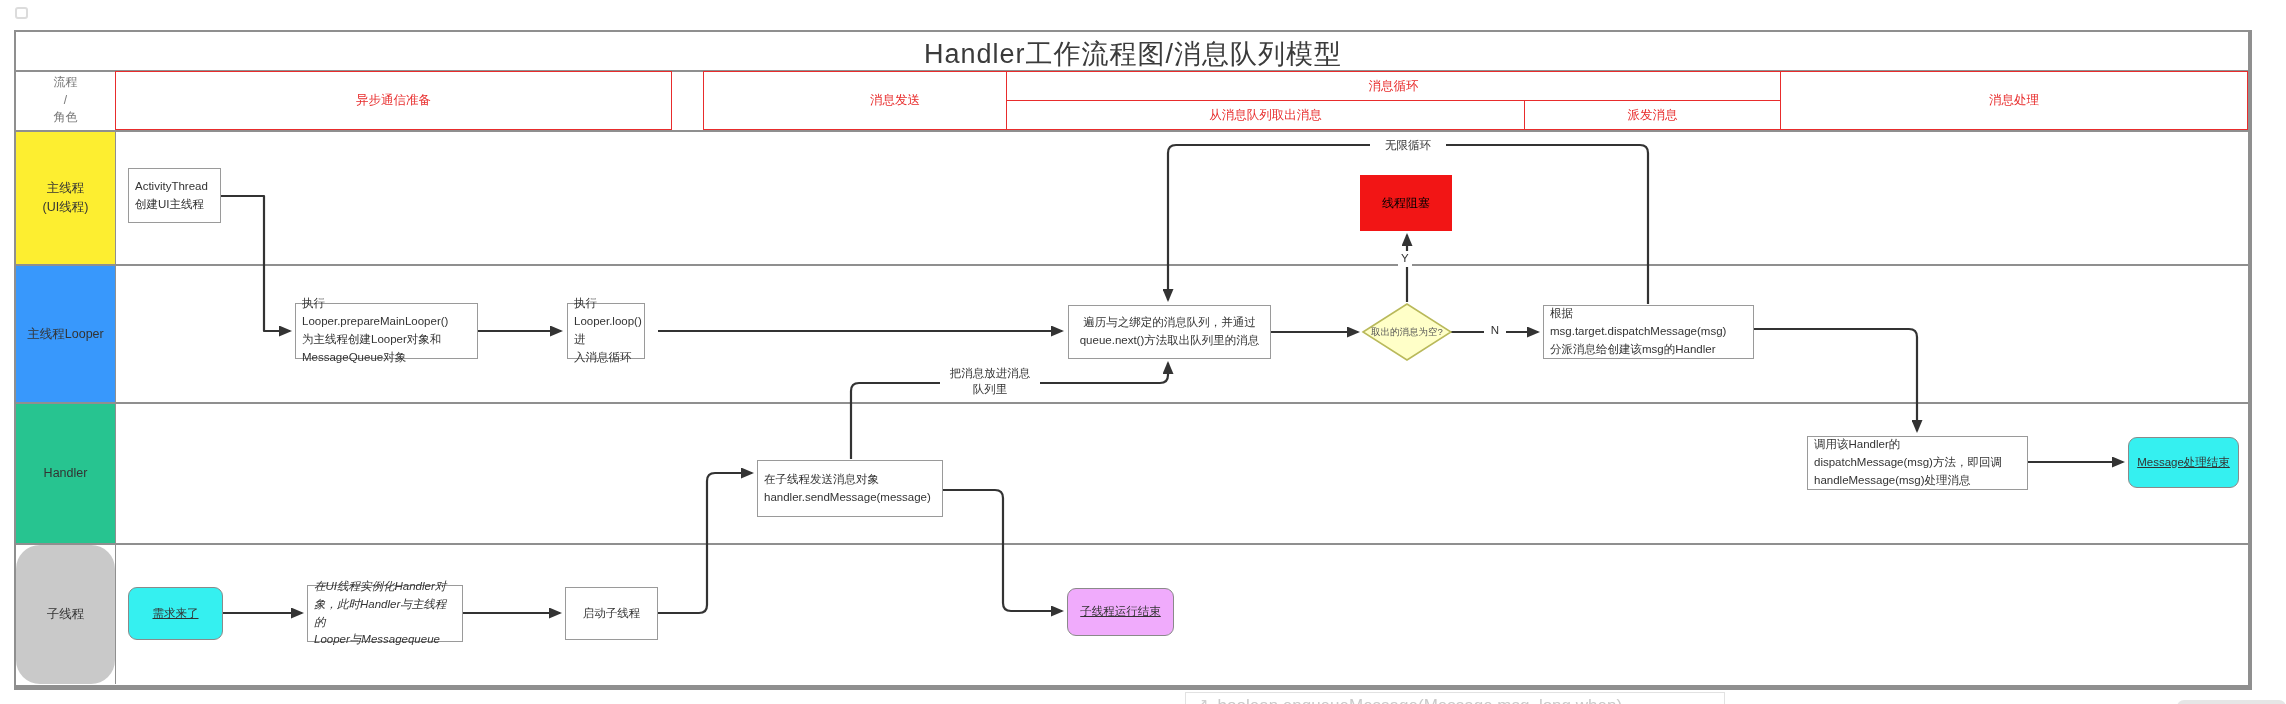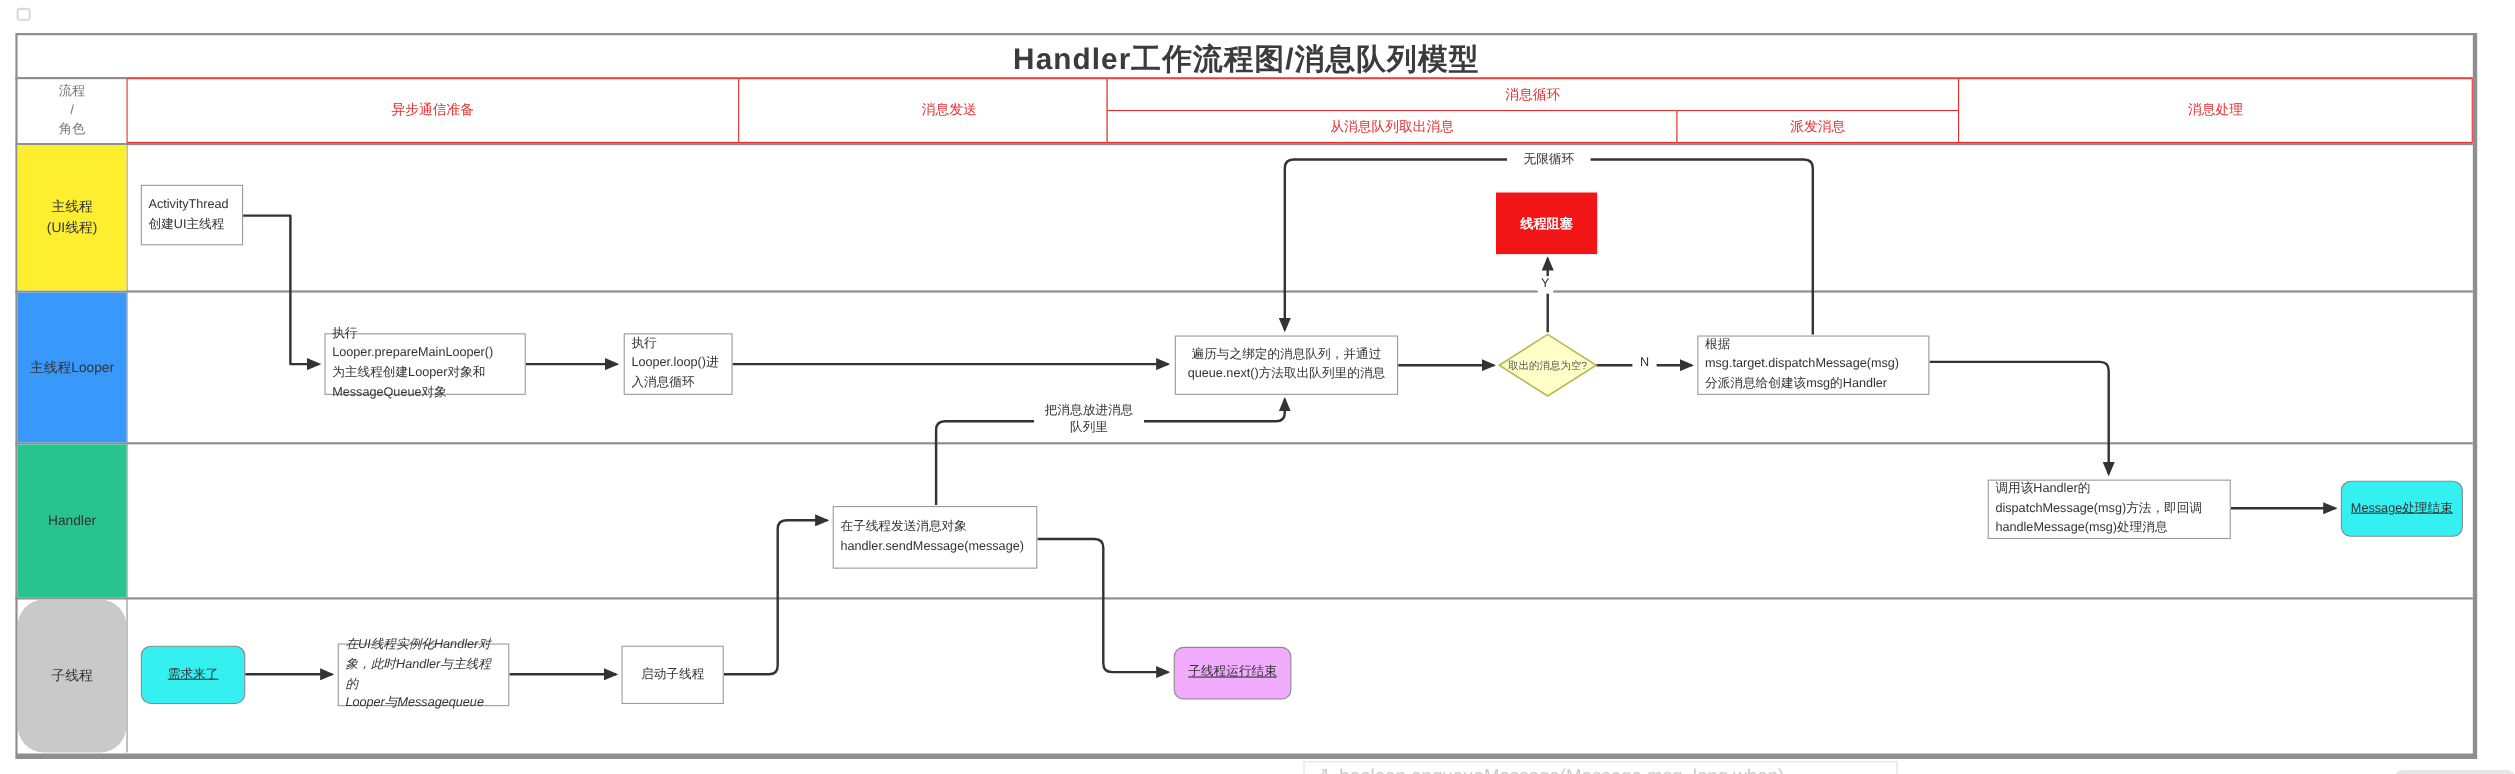--- a/index.html
+++ b/index.html
@@ -3,38 +3,38 @@
 <meta charset="utf-8">
 <style>
   html,body{margin:0;padding:0;background:#ffffff;}
   body{width:2286px;height:704px;position:relative;overflow:hidden;
        font-family:"Liberation Sans","DejaVu Sans",sans-serif;color:#333;}
   .abs{position:absolute;box-sizing:border-box;}
   
   .frame{left:14px;top:30px;width:2238px;height:660px;
          border:2px solid #8f8f8f;border-right-width:4px;border-bottom-width:5px;background:transparent;}
   .title{left:14px;top:36px;width:2238px;text-align:center;
-         font-size:27px;font-weight:bold;color:#3b3b3b;letter-spacing:1px;}
+         font-size:27px;font-weight:normal;color:#3b3b3b;letter-spacing:1px;}
   
   .hline{background:#8f8f8f;}
   .hcell{border:1px solid #e82c2c;color:#e82c2c;font-size:12.5px;
          display:flex;align-items:center;justify-content:center;background:#fff;}
   .corner{left:16px;top:71px;width:99px;height:59px;color:#777;font-size:12px;
           display:flex;align-items:center;justify-content:center;text-align:center;
           white-space:pre-line;line-height:1.45;}
   
   .lane{left:16px;width:99px;display:flex;align-items:center;justify-content:center;
         text-align:center;font-size:12.5px;color:#333;white-space:pre-line;line-height:1.5;}
   
   .node{background:#fff;border:1px solid #9a9a9a;font-size:11.5px;line-height:1.55;
         color:#333;padding:3px 6px;display:flex;align-items:center;white-space:pre-line;}
   .node.center{justify-content:center;text-align:center;}
   .rounded{border-radius:9px;border:1px solid #8a8a8a;text-decoration:underline;}
-  .blockred{border:none;color:#ffffff;font-size:12px;display:flex;align-items:center;
-            justify-content:center;font-weight:bold;}
+  .blockred{border:none;color:#000000;font-size:12px;display:flex;align-items:center;
+            justify-content:center;}
   .elabel{background:#fff;font-size:11.5px;color:#333;text-align:center;
           white-space:pre-line;line-height:1.35;padding:0 3px;}
   .diamond-label{font-size:9.5px;color:#555;text-align:center;}
   svg.layer{position:absolute;left:0;top:0;pointer-events:none;}
   
   .tooltip{left:1185px;top:692px;width:540px;height:26px;border:1px solid #e2e2e2;
            background:#fff;display:flex;align-items:flex-start;gap:9px;padding:3px 10px;
            font-size:17px;color:#c9c9c9;white-space:nowrap;overflow:hidden;}
   .tooltip .tipicon{color:#cfcfcf;font-size:15px;line-height:1;}
   .corner-sliver{left:2177px;top:700px;width:109px;height:14px;background:#e6e6e6;
@@ -54,21 +54,21 @@
 <div class="abs hline" style="left:14px;top:130px;width:2234px;height:2px;"></div>
 <div class="abs hline" style="left:14px;top:264px;width:2234px;height:2px;"></div>
 <div class="abs hline" style="left:14px;top:402px;width:2234px;height:2px;"></div>
 <div class="abs hline" style="left:14px;top:543px;width:2234px;height:2px;"></div>
 <div class="abs hline" style="left:115px;top:130px;width:1px;height:554px;"></div>
 
 <div class="abs corner">流程
 /
 角色</div>
 <div class="abs hcell" style="left:115px;top:71px;width:557px;height:59px;">异步通信准备</div>
-<div class="abs hcell" style="left:671px;top:71px;width:336px;height:59px;padding-left:48px;">消息发送</div>
+<div class="abs hcell" style="left:703px;top:71px;width:336px;height:59px;padding-left:48px;">消息发送</div>
 <div class="abs hcell" style="left:1006px;top:71px;width:775px;height:30px;">消息循环</div>
 <div class="abs hcell" style="left:1006px;top:100px;width:519px;height:30px;">从消息队列取出消息</div>
 <div class="abs hcell" style="left:1524px;top:100px;width:257px;height:30px;">派发消息</div>
 <div class="abs hcell" style="left:1780px;top:71px;width:468px;height:59px;">消息处理</div>
 
 <div class="abs lane" style="top: 132px; height: 132px; background: rgb(253, 238, 48);">主线程
 (UI线程)</div>
 <div class="abs lane" style="top: 266px; height: 136px; background: rgb(56, 152, 252);">主线程Looper</div>
 <div class="abs lane" style="top: 404px; height: 139px; background: rgb(39, 196, 144);">Handler</div>
 <div class="abs lane" style="top: 545px; height: 139px; background: rgb(201, 201, 201); border-radius: 24px;">子线程</div>
@@ -96,21 +96,21 @@
     <path d="M943,490 L995,490 Q1003,490 1003,498 L1003,603 Q1003,611 1011,611 L1062,611" marker-end="url(#arr)"></path>
   </g>
   <polygon points="1363,332 1407,304 1451,332 1407,360" stroke-width="1.5" stroke="#b9b95a" fill="#ffffc8"></polygon>
 </svg>
 
 <div class="abs node" style="left:128px;top:168px;width:93px;height:55px;">ActivityThread
 创建UI主线程</div>
 <div class="abs node" style="left:295px;top:303px;width:183px;height:56px;">执行Looper.prepareMainLooper()
 为主线程创建Looper对象和
 MessageQueue对象</div>
-<div class="abs node" style="left:567px;top:303px;width:99px;height:56px;">执行
+<div class="abs node" style="left:567px;top:303px;width:78px;height:56px;">执行
 Looper.loop()进
 入消息循环</div>
 <div class="abs node center" style="left:1068px;top:305px;width:203px;height:54px;">遍历与之绑定的消息队列，并通过
 queue.next()方法取出队列里的消息</div>
 <div class="abs blockred" style="left: 1360px; top: 175px; width: 92px; height: 56px; background: rgb(242, 21, 21);">线程阻塞</div>
 <div class="abs diamond-label" style="left:1364px;top:326px;width:86px;">取出的消息为空?</div>
 <div class="abs node" style="left:1543px;top:305px;width:211px;height:54px;">根据
 msg.target.dispatchMessage(msg)
 分派消息给创建该msg的Handler</div>
 <div class="abs node" style="left:757px;top:460px;width:186px;height:57px;">在子线程发送消息对象

